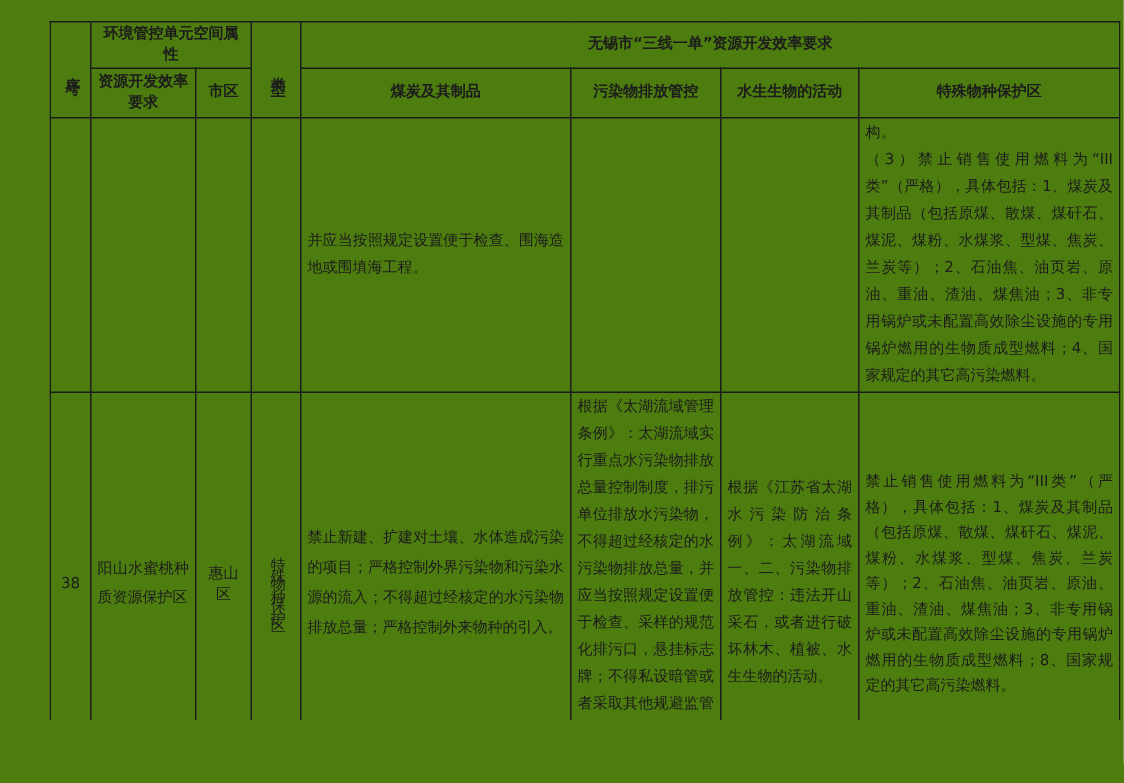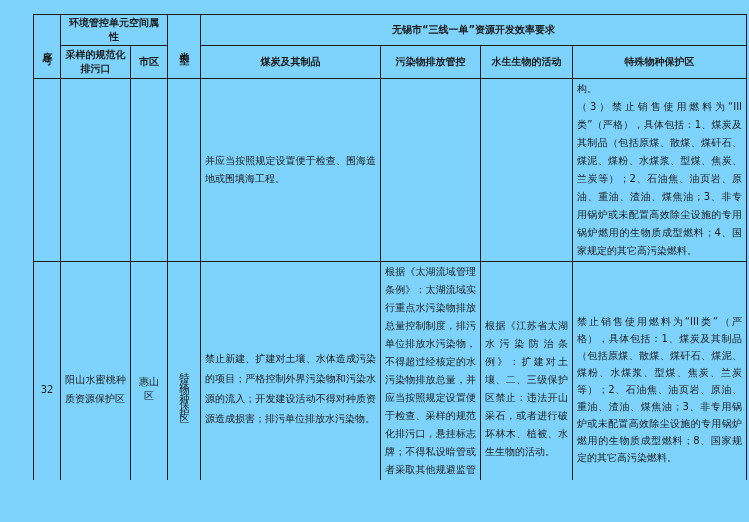--- a/index.html
+++ b/index.html
@@ -2,21 +2,21 @@
 <html><head>
 <meta charset="utf-8">
 <style>
   html,body { margin:0; padding:0; }
   body {
     width:749px; height:522px; background:#ffffff;
     font-family:"DejaVu Sans", sans-serif;
     color:#1c1c1c;
     -webkit-font-smoothing:antialiased;
   }
-  .page { position:relative; width:749px; height:522px; background:#7dd3fc; overflow:hidden; }
+  .page { position:relative; width:749px; height:522px; background:#4d7c0f; overflow:hidden; }
 
   .table-wrap {
     position:absolute; left:33px; top:14px; width:714px; height:466px;
     overflow:hidden;
   }
   table.main {
     border-collapse:collapse; table-layout:fixed; width:713px;
   }
   table.main th, table.main td {
     border:1px solid #1c1c1c;
@@ -86,21 +86,21 @@
 
       <tbody>
           <tr class="hrow1">
         <th rowspan="2"><span class="vert-head">序号</span></th>
         <th colspan="2">环境管控单元空间属性</th>
         <th rowspan="2"><span class="vert-head">类型</span></th>
         <th colspan="4" class="list-title">无锡市“三线一单”资源开发效率要求</th>
       </tr>
 
       <tr class="hrow2">
-        <th>采样的规范化排污口</th>
+        <th>资源开发效率要求</th>
         <th>市区</th>
         <th>煤炭及其制品</th>
         <th>污染物排放管控</th>
         <th>水生生物的活动</th>
         <th>特殊物种保护区</th>
       </tr>
 
       <tr class="rowA">
         <td class="center"></td>
         <td class="top">
@@ -117,34 +117,34 @@
         <td class="top">
               <div class="jtext"></div>
             </td>
         <td class="top">
               <div class="jtext">构。
 （3）禁止销售使用燃料为“III类”（严格），具体包括：1、煤炭及其制品（包括原煤、散煤、煤矸石、煤泥、煤粉、水煤浆、型煤、焦炭、兰炭等）；2、石油焦、油页岩、原油、重油、渣油、煤焦油；3、非专用锅炉或未配置高效除尘设施的专用锅炉燃用的生物质成型燃料；4、国家规定的其它高污染燃料。</div>
             </td>
       </tr>
 
       <tr class="row32">
-        <td class="center">32</td>
+        <td class="center">38</td>
         <td class="mid">
               <div class="name-text">阳山水蜜桃种质资源保护区</div>
             </td>
         <td class="center">惠山区</td>
         <td class="center"><span class="vert">特殊物种保护区</span></td>
         <td class="mid">
-              <div class="jtext" style="line-height:20px">禁止新建、扩建对土壤、水体造成污染的项目；严格控制外界污染物和污染水源的流入；开发建设活动不得对种质资源造成损害；排污单位排放水污染物。</div>
+              <div class="jtext" style="line-height:20px">禁止新建、扩建对土壤、水体造成污染的项目；严格控制外界污染物和污染水源的流入；不得超过经核定的水污染物排放总量；严格控制外来物种的引入。</div>
             </td>
         <td class="top">
               <div class="jtext">根据《太湖流域管理条例》：太湖流域实行重点水污染物排放总量控制制度，排污单位排放水污染物，不得超过经核定的水污染物排放总量，并应当按照规定设置便于检查、采样的规范化排污口，悬挂标志牌；不得私设暗管或者采取其他规避监管的方式排放水污染物。</div>
             </td>
         <td class="mid">
-              <div class="jtext">根据《江苏省太湖水污染防治条例》：扩建对土壤、二、三级保护区禁止：违法开山采石，或者进行破坏林木、植被、水生生物的活动。</div>
+              <div class="jtext">根据《江苏省太湖水污染防治条例》：太湖流域一、二、污染物排放管控：违法开山采石，或者进行破坏林木、植被、水生生物的活动。</div>
             </td>
         <td class="mid">
               <div class="jtext" style="line-height:17px">禁止销售使用燃料为“III类”（严格），具体包括：1、煤炭及其制品（包括原煤、散煤、煤矸石、煤泥、煤粉、水煤浆、型煤、焦炭、兰炭等）；2、石油焦、油页岩、原油、重油、渣油、煤焦油；3、非专用锅炉或未配置高效除尘设施的专用锅炉燃用的生物质成型燃料；8、国家规定的其它高污染燃料。</div>
             </td>
       </tr>
 
     </tbody>
       </table>
   </div>
 

